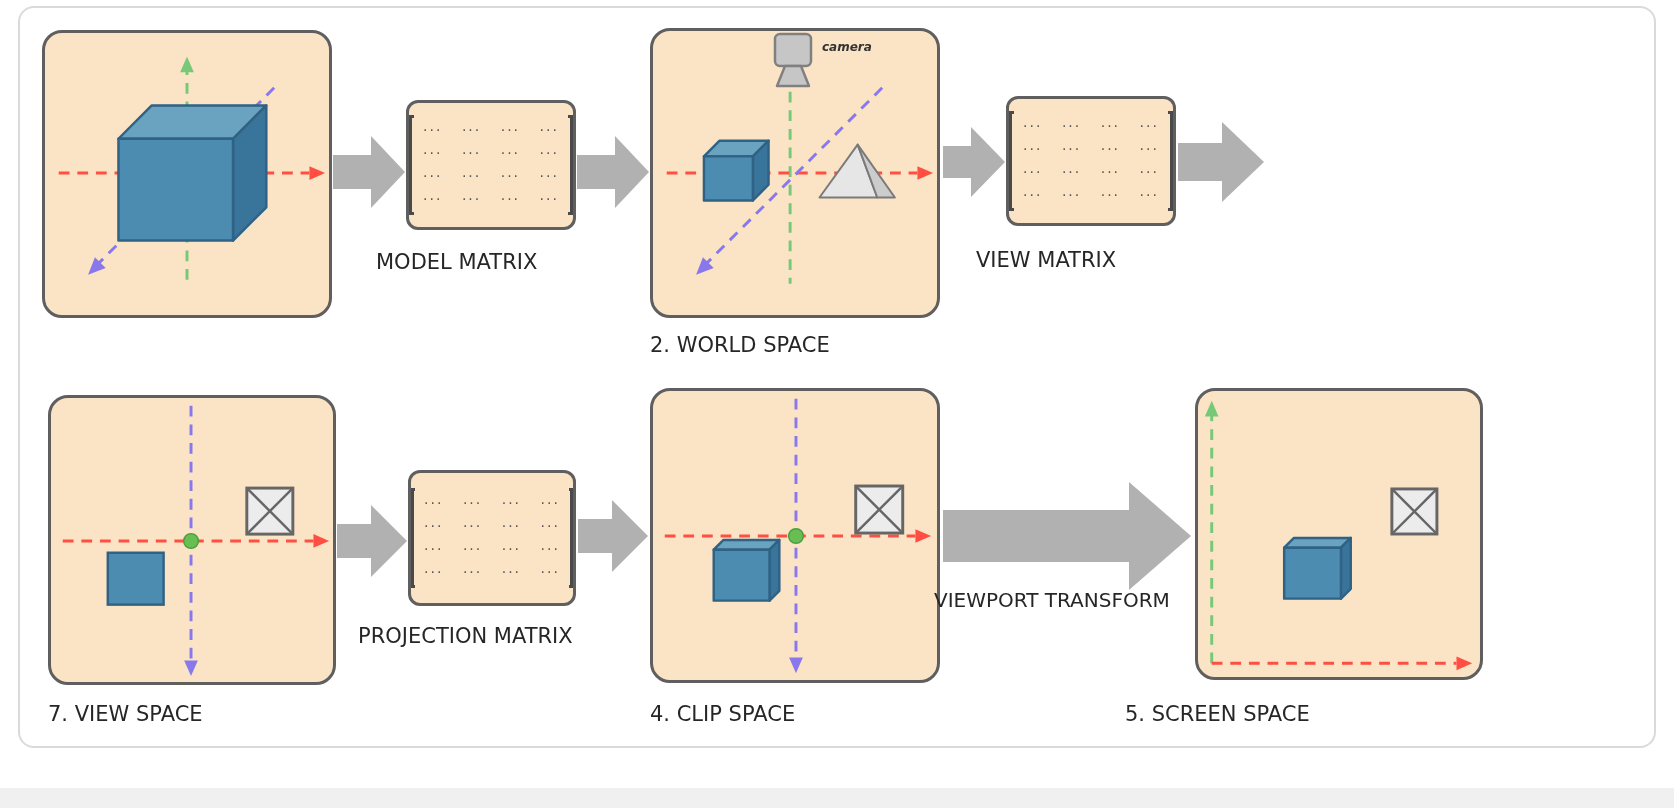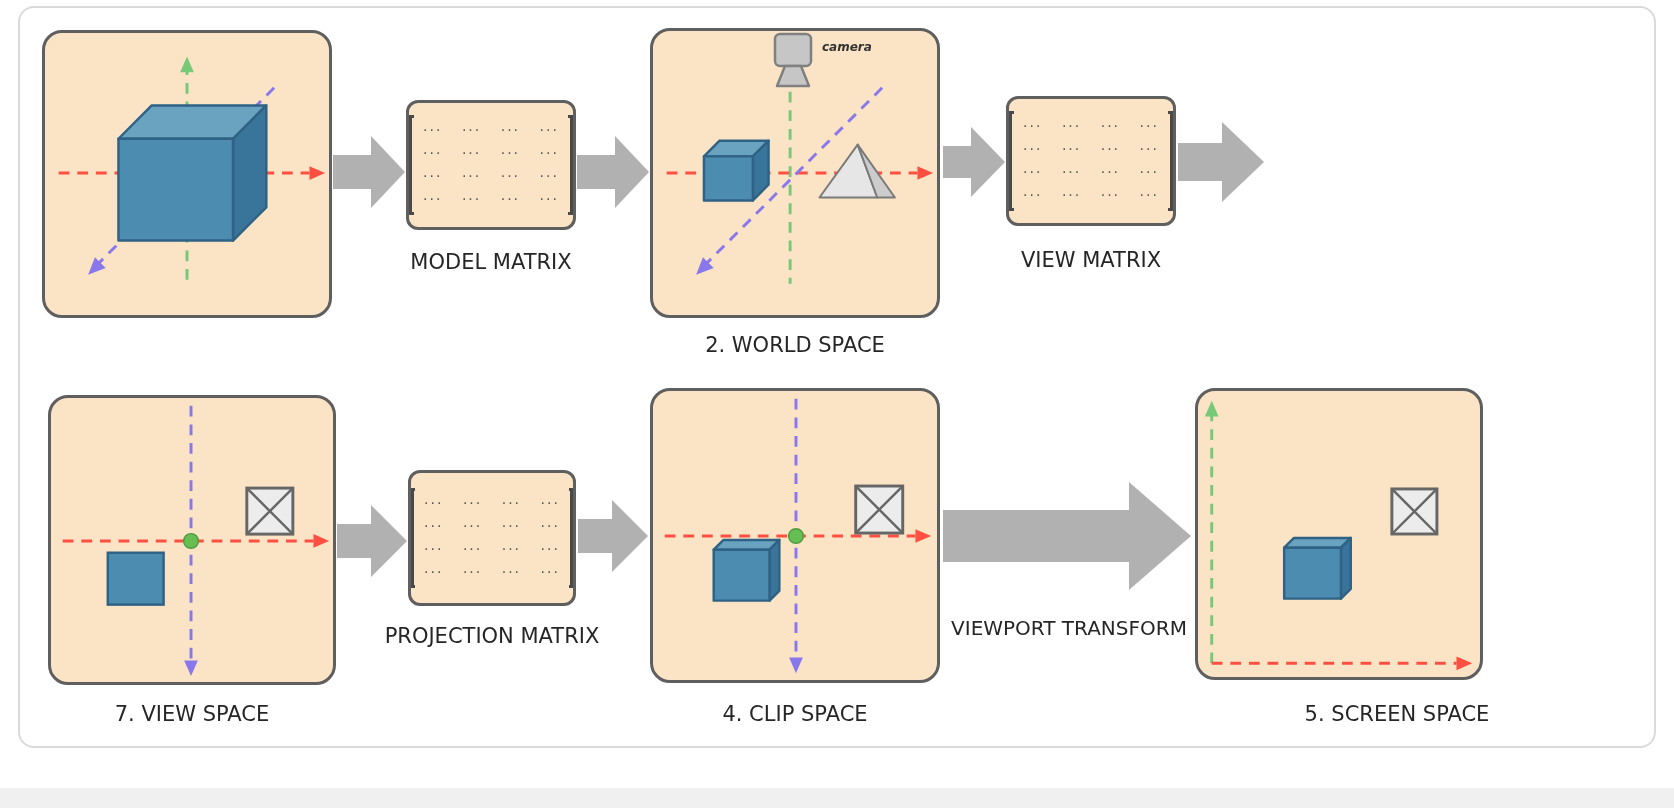--- a/index.html
+++ b/index.html
@@ -14,21 +14,21 @@
   .panel svg { position:absolute; left:0; top:0; }
 
   .matrixbox { position:absolute; background:#FBE4C5; border:3px solid #5F5F5F; border-radius:12px;
                display:flex; align-items:center; justify-content:center; gap:7px; }
   .bracket { width:12px; height:100px; }
   .bracket.l { border-left:3px solid #4A4A4A; border-top:3px solid #4A4A4A; border-bottom:3px solid #4A4A4A; }
   .bracket.r { border-right:3px solid #4A4A4A; border-top:3px solid #4A4A4A; border-bottom:3px solid #4A4A4A; }
   .mrows { display:flex; flex-direction:column; justify-content:space-between; height:98px; padding:3px 2px; }
   .mrow { font-size:14px; color:#555555; letter-spacing:2px; word-spacing:13px; line-height:23px; white-space:nowrap; }
 
-  .cap { position:absolute; font-size:21px; color:#262626; text-align:center; white-space:nowrap; }
+  .cap { position:absolute; font-size:21px; color:#262626; white-space:nowrap; }
   .arrow-svg { position:absolute; }
   .camera-wrap { position:absolute; }
   .camera-label { position:absolute; font-size:12px; font-weight:bold; color:#333333;font-style:italic; }
 </style>
 </head>
 <body>
 
 <div id="stage">
   <div class="card"></div>
   <div class="footer-strip"></div>
@@ -196,21 +196,21 @@
         <rect x="62" y="162" width="57" height="52" fill="#4C8CB0" stroke="#2F6284" stroke-width="2.5" stroke-linejoin="round"></rect>
       </g>
     </svg>
   </div>
   <div class="cap" style="left:650px;top:702px;width:290px">4. CLIP SPACE</div>
 
   <svg class="arrow-svg" style="left:943px;top:482px" width="248" height="108">
     <rect x="0" y="28" width="186" height="52" fill="#B1B1B1"></rect>
     <polygon points="186,0 248,54 186,108" fill="#B1B1B1"></polygon>
   </svg>
-  <div class="cap" style="left:934px;top:616px;width:270px;font-size:20px">VIEWPORT TRANSFORM</div>
+  <div class="cap" style="left:934px;top:588px;width:270px;font-size:20px">VIEWPORT TRANSFORM</div>
 
   <div class="panel" style="left:1195px;top:388px;width:288px;height:292px">
     <svg viewBox="0 0 288 292" width="100%" height="100%" preserveAspectRatio="none">
       <g>
         <line x1="14" y1="278" x2="14" y2="24" stroke="#77C877" stroke-width="3" stroke-dasharray="11 8"></line>
         <polygon points="7,26 21,26 14,10" fill="#77C877"></polygon>
       </g>
       <g>
         <line x1="14" y1="278" x2="264" y2="278" stroke="#FF4F42" stroke-width="3" stroke-dasharray="11 8"></line>
         <polygon points="264,271 264,285 280,278" fill="#FF4F42"></polygon>
@@ -220,15 +220,15 @@
         <polygon points="146,160 156,150 156,202 146,212" fill="#39749A" stroke="#2F6284" stroke-width="2.5" stroke-linejoin="round"></polygon>
         <rect x="88" y="160" width="58" height="52" fill="#4C8CB0" stroke="#2F6284" stroke-width="2.5" stroke-linejoin="round"></rect>
       </g>
       <g>
         <rect x="198" y="100" width="46" height="46" fill="#ECECEC" stroke="#666666" stroke-width="3"></rect>
         <line x1="198" y1="100" x2="244" y2="146" stroke="#666666" stroke-width="2.5"></line>
         <line x1="244" y1="100" x2="198" y2="146" stroke="#666666" stroke-width="2.5"></line>
       </g>
     </svg>
   </div>
-  <div class="cap" style="left:1253px;top:702px;width:288px">5. SCREEN SPACE</div>
+  <div class="cap" style="left:1125px;top:702px;width:288px">5. SCREEN SPACE</div>
 
 </div>
 
 </body></html>

